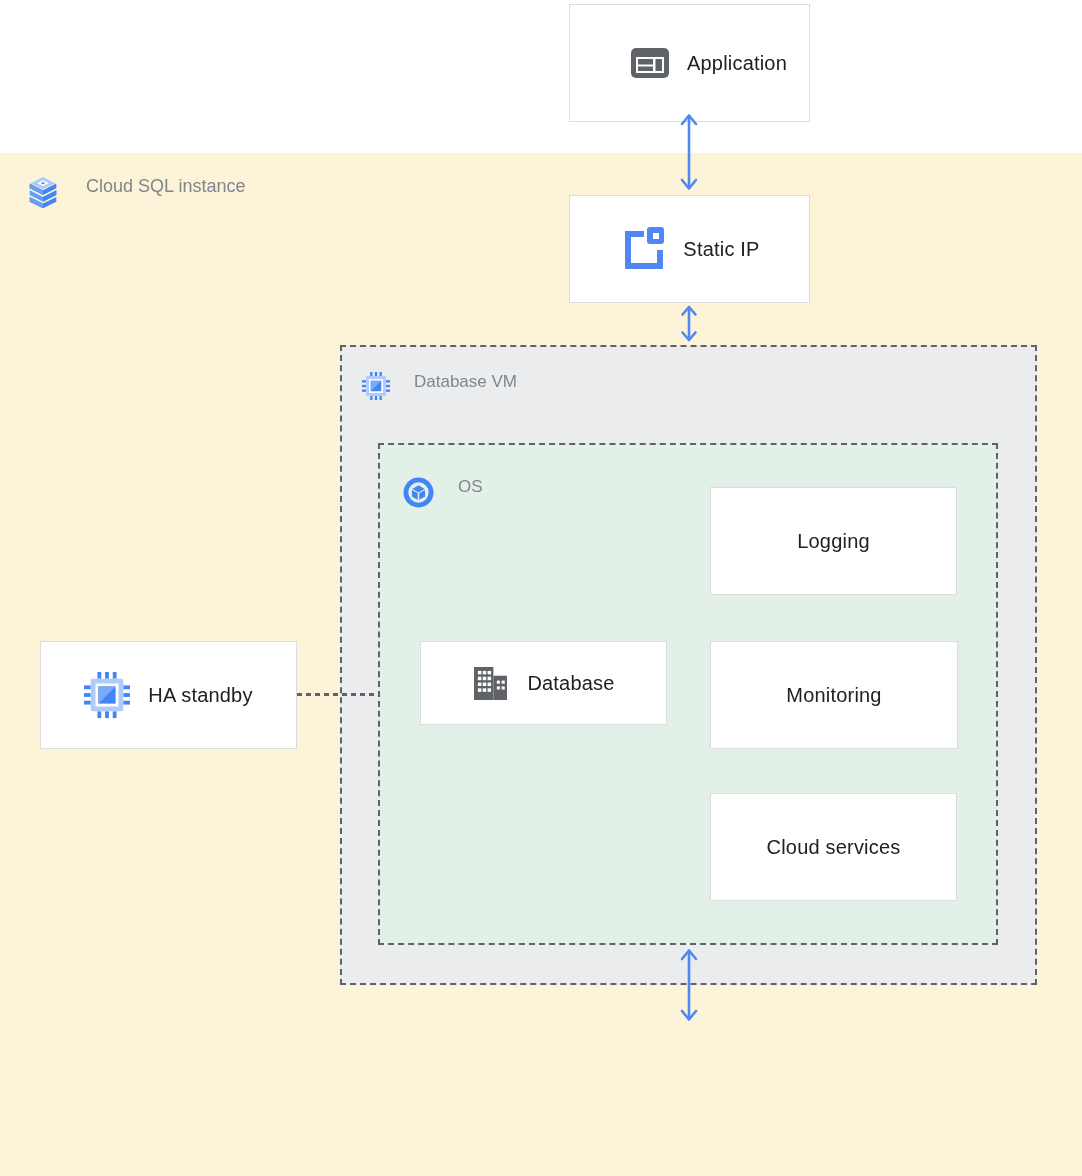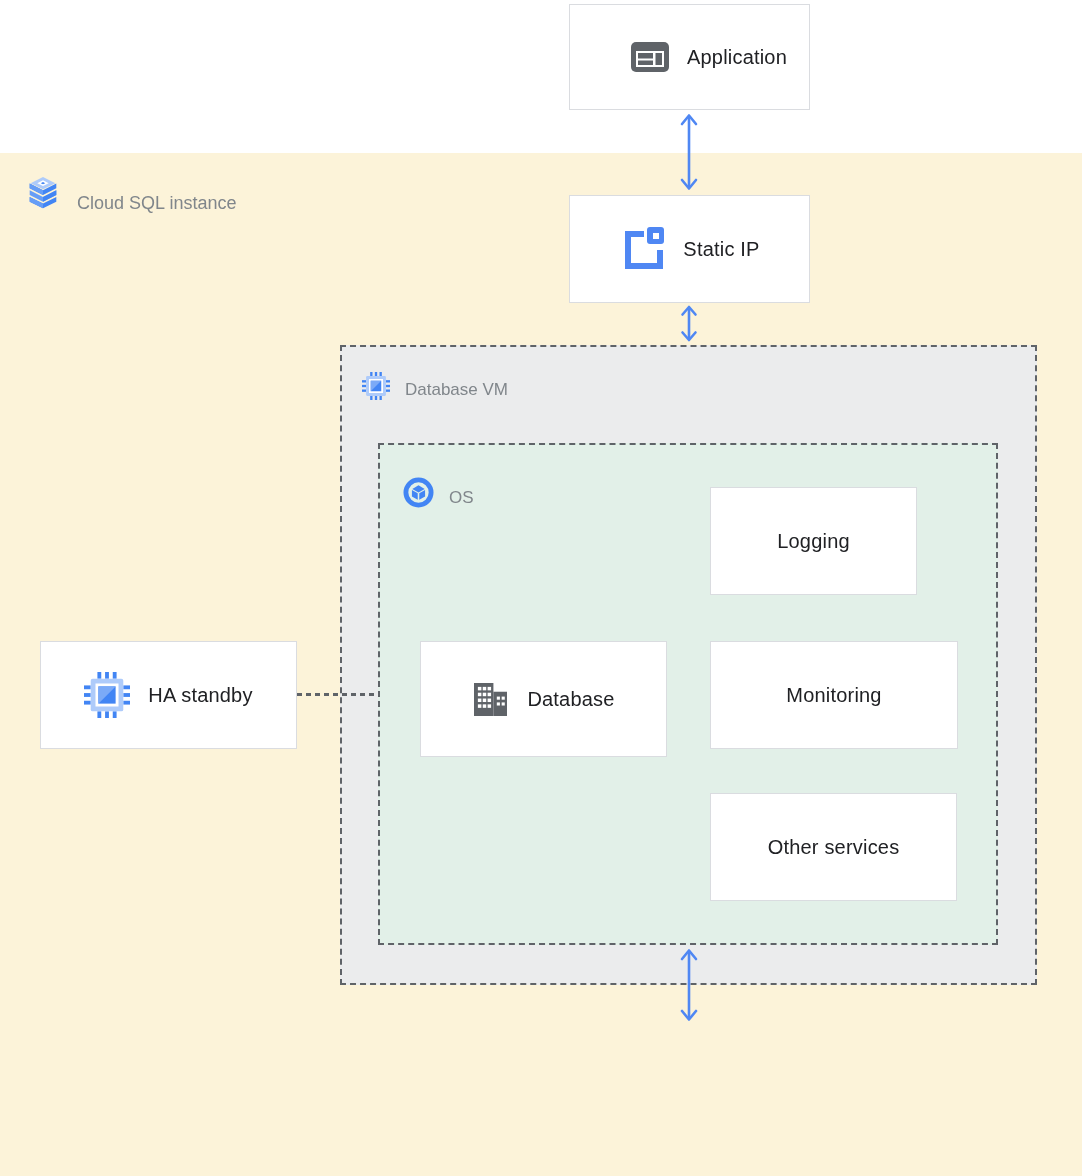--- a/index.html
+++ b/index.html
@@ -39,34 +39,34 @@
     border: 1px solid #dadce0;
     box-sizing: border-box;
     display: flex;
     align-items: center;
     justify-content: center;
     gap: 18px;
     font-size: 20px;
     color: #202124;
     letter-spacing: 0.2px;
   }
-  .box-application   { left: 569px; top: 4px;    width: 241px; height: 106px; padding-left: 39px; }
+  .box-application   { left: 569px; top: 4px;    width: 241px; height: 118px; padding-left: 39px; }
   .box-static-ip     { left: 569px; top: 195px;  width: 241px; height: 108px; }
-  .box-logging       { left: 710px; top: 487px;  width: 207px; height: 108px; }
-  .box-database      { left: 420px; top: 641px;  width: 247px; height: 116px; }
+  .box-logging       { left: 710px; top: 487px;  width: 247px; height: 108px; }
+  .box-database      { left: 420px; top: 641px;  width: 247px; height: 84px; }
   .box-monitoring    { left: 710px; top: 641px;  width: 248px; height: 108px; }
   .box-other         { left: 710px; top: 793px;  width: 247px; height: 108px; }
   .box-ha            { left: 40px;  top: 641px;  width: 257px; height: 108px; }
   .box-pd            { left: 569px; top: 1025px; width: 241px; height: 110px; }
   .pd-label { width: 108px; line-height: 1.35; }
   .zone-label {
     position: absolute;
     display: flex;
-    align-items: flex-end;
-    gap: 15px;
+    align-items: flex-start;
+    gap: 24px;
     color: #80868b;
   }
   .zone-cloudsql { left: 24px; top: 176px; font-size: 18px; }
   .zone-vm       { left: 362px; top: 372px; font-size: 17px; }
   .zone-os       { left: 403px; top: 477px; font-size: 17px; }
   .arrow {
     position: absolute;
     left: 676px;
   }
   .arrow-1 { top: 112px; }
@@ -188,21 +188,21 @@
       </g>
     </svg>
     <span>Database</span>
   </div>
 
   <div class="box box-monitoring">
     <span>Monitoring</span>
   </div>
 
   <div class="box box-other">
-    <span>Other services</span>
+    <span>Cloud services</span>
   </div>
 
   <div class="box box-ha">
     <svg class="ico" width="46" height="46" viewBox="0 0 48 48">
       <g fill="#4285f4">
         <rect x="14" y="0" width="4" height="7"></rect>
           <rect x="22" y="0" width="4" height="7"></rect>
           <rect x="30" y="0" width="4" height="7"></rect>
         <rect x="14" y="41" width="4" height="7"></rect>
           <rect x="22" y="41" width="4" height="7"></rect>

